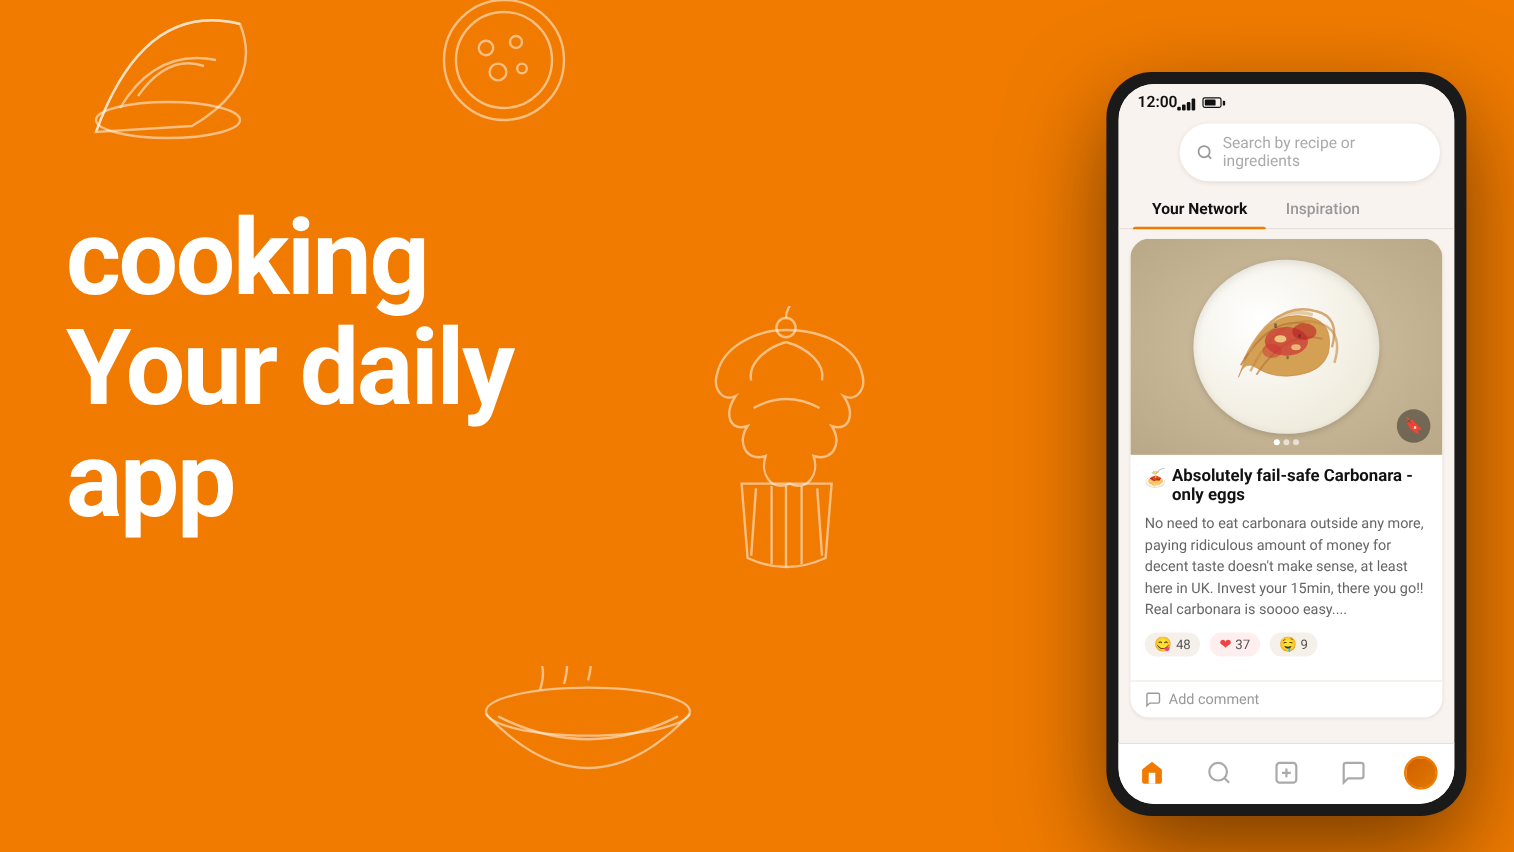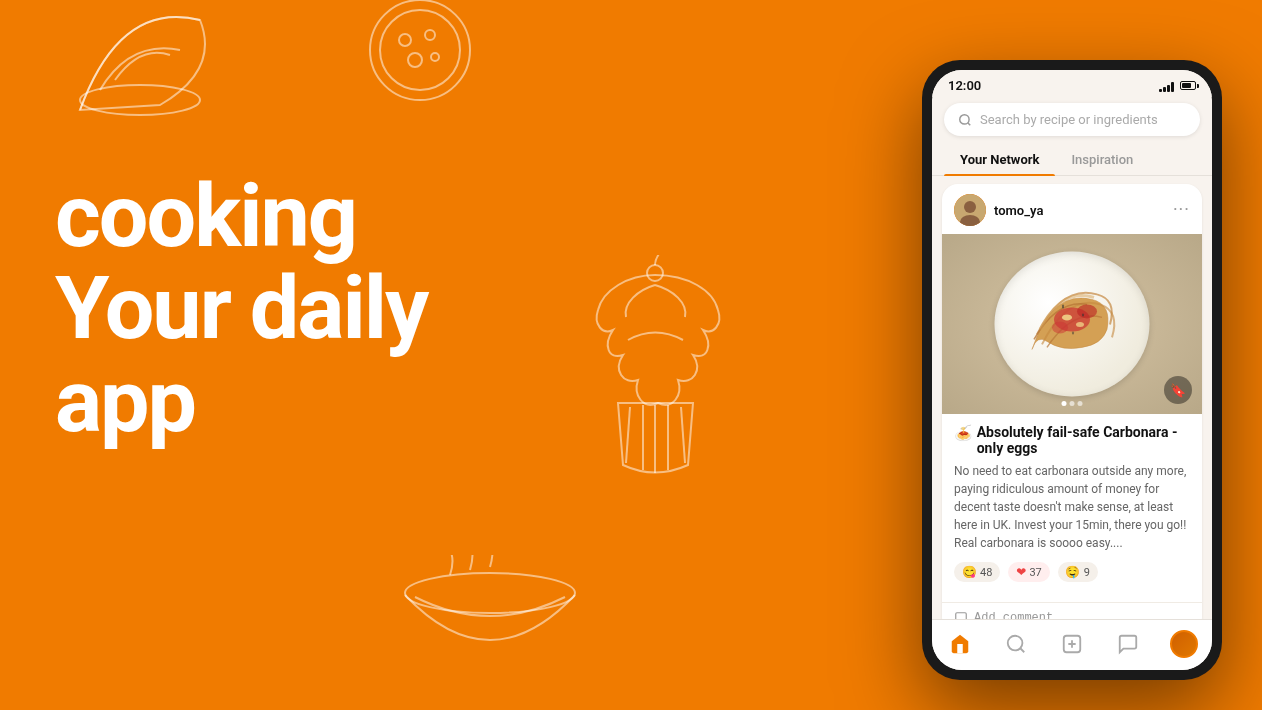--- a/index.html
+++ b/index.html
@@ -72,21 +72,21 @@
       overflow: hidden;
       display: flex;
       flex-direction: column;
     }
 
     
     .status-bar {
       background: #f8f3ee;
       padding: 8px 16px 4px;
       display: flex;
-      justify-content: space-between;
+      justify-content: flex-start;
       align-items: center;
       flex-shrink: 0;
     }
 
     .status-time {
       font-size: 13px;
       font-weight: 600;
       color: #111;
     }
 
@@ -137,20 +137,21 @@
       bottom: 1px;
       width: 65%;
       background: #111;
       border-radius: 1px;
     }
 
     
     .search-container {
       padding: 6px 12px 8px;
       flex-shrink: 0;
+      margin-left: 39px;
     }
 
     .search-bar {
       background: white;
       border-radius: 25px;
       padding: 9px 14px;
       display: flex;
       align-items: center;
       gap: 8px;
       box-shadow: 0 1px 4px rgba(0,0,0,0.1);
@@ -393,21 +394,20 @@
       border-top: 1px solid #f0ebe4;
       padding: 8px 12px;
       display: flex;
       align-items: center;
       gap: 6px;
     }
 
     .comment-text {
       font-size: 12px;
       color: #999;
-      font-family: Liberation Mono, monospace;
     }
 
     
     .bottom-nav {
       background: white;
       border-top: 1px solid #e5e0da;
       display: flex;
       justify-content: space-around;
       align-items: center;
       padding: 8px 0 10px;
@@ -531,34 +531,20 @@
       </div>
 
       <div class="tabs">
         <div class="tab active">Your Network</div>
         <div class="tab">Inspiration</div>
       </div>
 
       <div class="feed">
 
         <div class="post">
-          <div class="post-header">
-            <div class="post-user">
-              <div class="avatar">
-
-                <svg width="32" height="32" viewBox="0 0 32 32">
-                  <rect width="32" height="32" rx="16" fill="#c8a870"></rect>
-                  <circle cx="16" cy="13" r="6" fill="#8a6040"></circle>
-                  <ellipse cx="16" cy="28" rx="10" ry="7" fill="#8a6040"></ellipse>
-                </svg>
-              </div>
-              <span class="username">tomo_ya</span>
-            </div>
-            <div class="more-btn">···</div>
-          </div>
 
           <div class="post-image">
 
             <div class="food-plate">
 
               <div class="plate-bg"></div>
 
               <div class="plate-circle"></div>
 
               <svg style="position:absolute;top:50%;left:50%;transform:translate(-50%,-52%);width:120px;height:105px;" viewBox="0 0 120 105">

